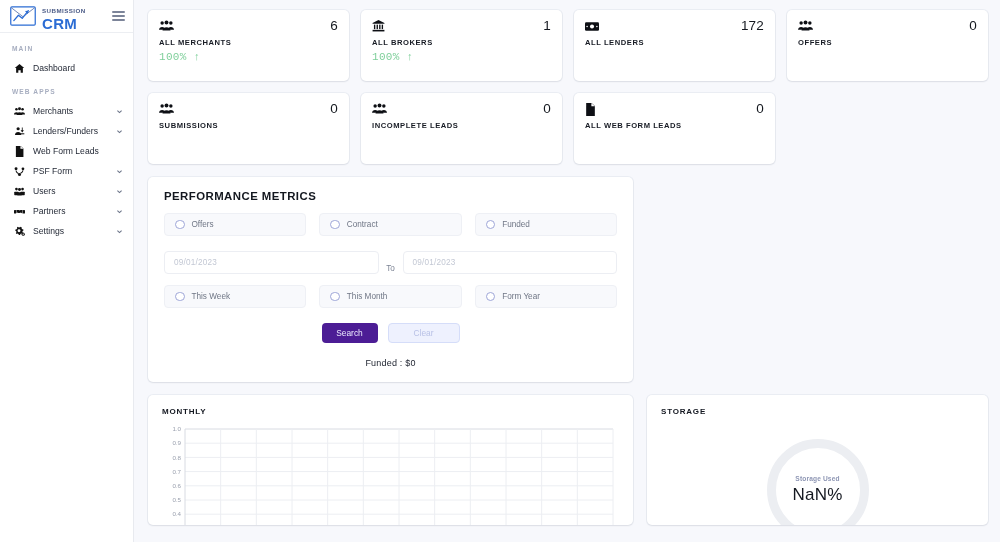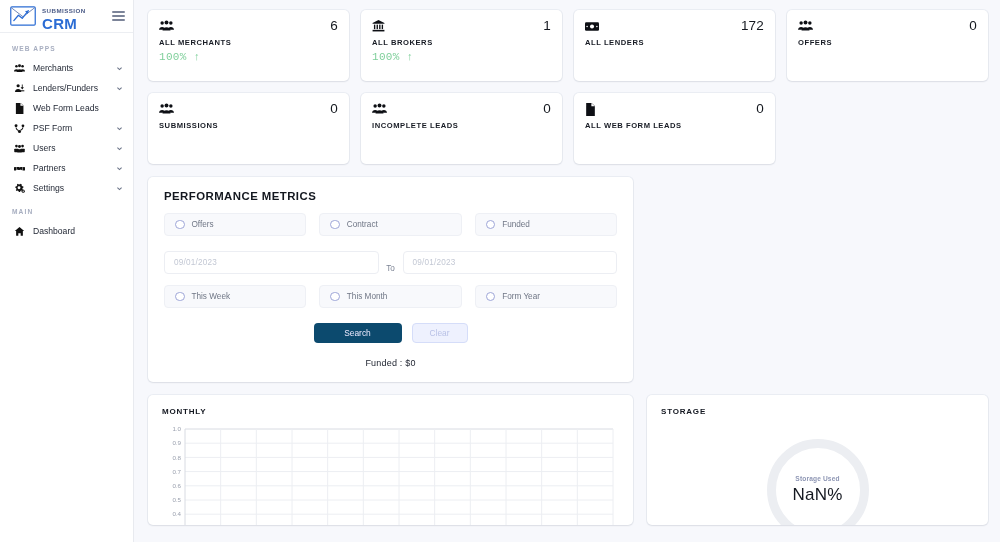--- a/index.html
+++ b/index.html
@@ -106,22 +106,22 @@
   .pm-dates { display: flex; align-items: center; gap: 4px; margin-top: 15px; }
   .date-input {
     flex: 1 1 0; height: 23px; background: #fff;
     border: 1px solid #eceef3; border-radius: 4px;
     display: flex; align-items: center; padding: 0 9px;
     font-size: 8.2px; color: #c3c8d4; letter-spacing: .2px; cursor: text;
   }
   .to-label { font-size: 8.2px; color: #7c8394; width: 16px; text-align: center; flex: 0 0 auto; margin-top: 12px; }
   .pm-btns { display: flex; justify-content: center; gap: 10px; margin-top: 15px; }
   .btn { height: 20px; border-radius: 4px; font-size: 8.4px; display: flex; align-items: center; justify-content: center; cursor: pointer; border: 1px solid transparent; }
-  .btn-search { width: 88px; background: #0c4a6e; color: #eceaff; }
-  .btn-clear { width: 56px; background: #eef1fe; color: #b9c1e6; border-color: #d5ddf9; }
+  .btn-search { width: 56px; background: #4c1d95; color: #eceaff; }
+  .btn-clear { width: 72px; background: #eef1fe; color: #b9c1e6; border-color: #d5ddf9; }
   .pm-footer { text-align: center; font-size: 9px; color: #222733; margin-top: 15px; letter-spacing: .2px; }
 
   
   .row3 { display: flex; gap: 14px; margin-top: 13px; }
   .chart-panel {
     width: 485px; background: #fff; border-radius: 5px;
     padding: 12px 14px 0 14px; height: 130px; overflow: hidden;
     box-shadow: 0 1px 2px rgba(22,28,45,.07), 0 0 0 1px rgba(230,233,240,.75);
   }
   .panel-title { font-size: 8px; font-weight: 700; letter-spacing: .8px; color: #131720; text-transform: uppercase; }
@@ -169,20 +169,32 @@
       <span class="hamburger">
         <span></span>
           <span></span>
           <span></span>
       </span>
     </div>
 
     <nav class="nav">
 
       <div class="nav-group">
+        <div class="nav-group-label">MAIN</div>
+        <div class="nav-item">
+          <span class="nav-ico">
+            <svg viewBox="0 0 16 16" width="11" height="11" fill="#111">
+                <path d="M8 1.6 1.2 7.2h1.9V14h3.2v-3.6h3.4V14h3.2V7.2h1.9z"></path>
+              </svg>
+          </span>
+          <span class="nav-label">Dashboard</span>
+        </div>
+      </div>
+
+      <div class="nav-group">
         <div class="nav-group-label">WEB APPS</div>
 
         <div class="nav-item">
           <span class="nav-ico">
             <svg viewBox="0 0 18 14" width="11" height="11" fill="#111">
               <circle cx="4" cy="3.3" r="2.1"></circle>
                 <circle cx="14" cy="3.3" r="2.1"></circle>
                 <circle cx="9" cy="2.6" r="2.4"></circle>
               <path d="M0 12c0-2.3 1.8-3.6 4-3.6s4 1.3 4 3.6z"></path>
                 <path d="M10 12c0-2.3 1.8-3.6 4-3.6s4 1.3 4 3.6z"></path>
@@ -275,32 +287,20 @@
               <circle cx="13.4" cy="10.9" r="2.3"></circle>
                 <circle cx="13.4" cy="10.9" r="1" fill="#fff"></circle>
             </svg>
           </span>
           <span class="nav-label">Settings</span>
           <svg class="caret" viewBox="0 0 10 10" fill="none" stroke="#6b7488" stroke-width="1.5">
               <path d="M2 3.6 5 6.6 8 3.6"></path>
             </svg>
         </div>
 
-      </div>
-
-      <div class="nav-group">
-        <div class="nav-group-label">MAIN</div>
-        <div class="nav-item">
-          <span class="nav-ico">
-            <svg viewBox="0 0 16 16" width="11" height="11" fill="#111">
-                <path d="M8 1.6 1.2 7.2h1.9V14h3.2v-3.6h3.4V14h3.2V7.2h1.9z"></path>
-              </svg>
-          </span>
-          <span class="nav-label">Dashboard</span>
-        </div>
       </div>
     </nav>
   </aside>
 
   <section class="main">
 
 
     <div class="content">
 
       <div class="cards">

